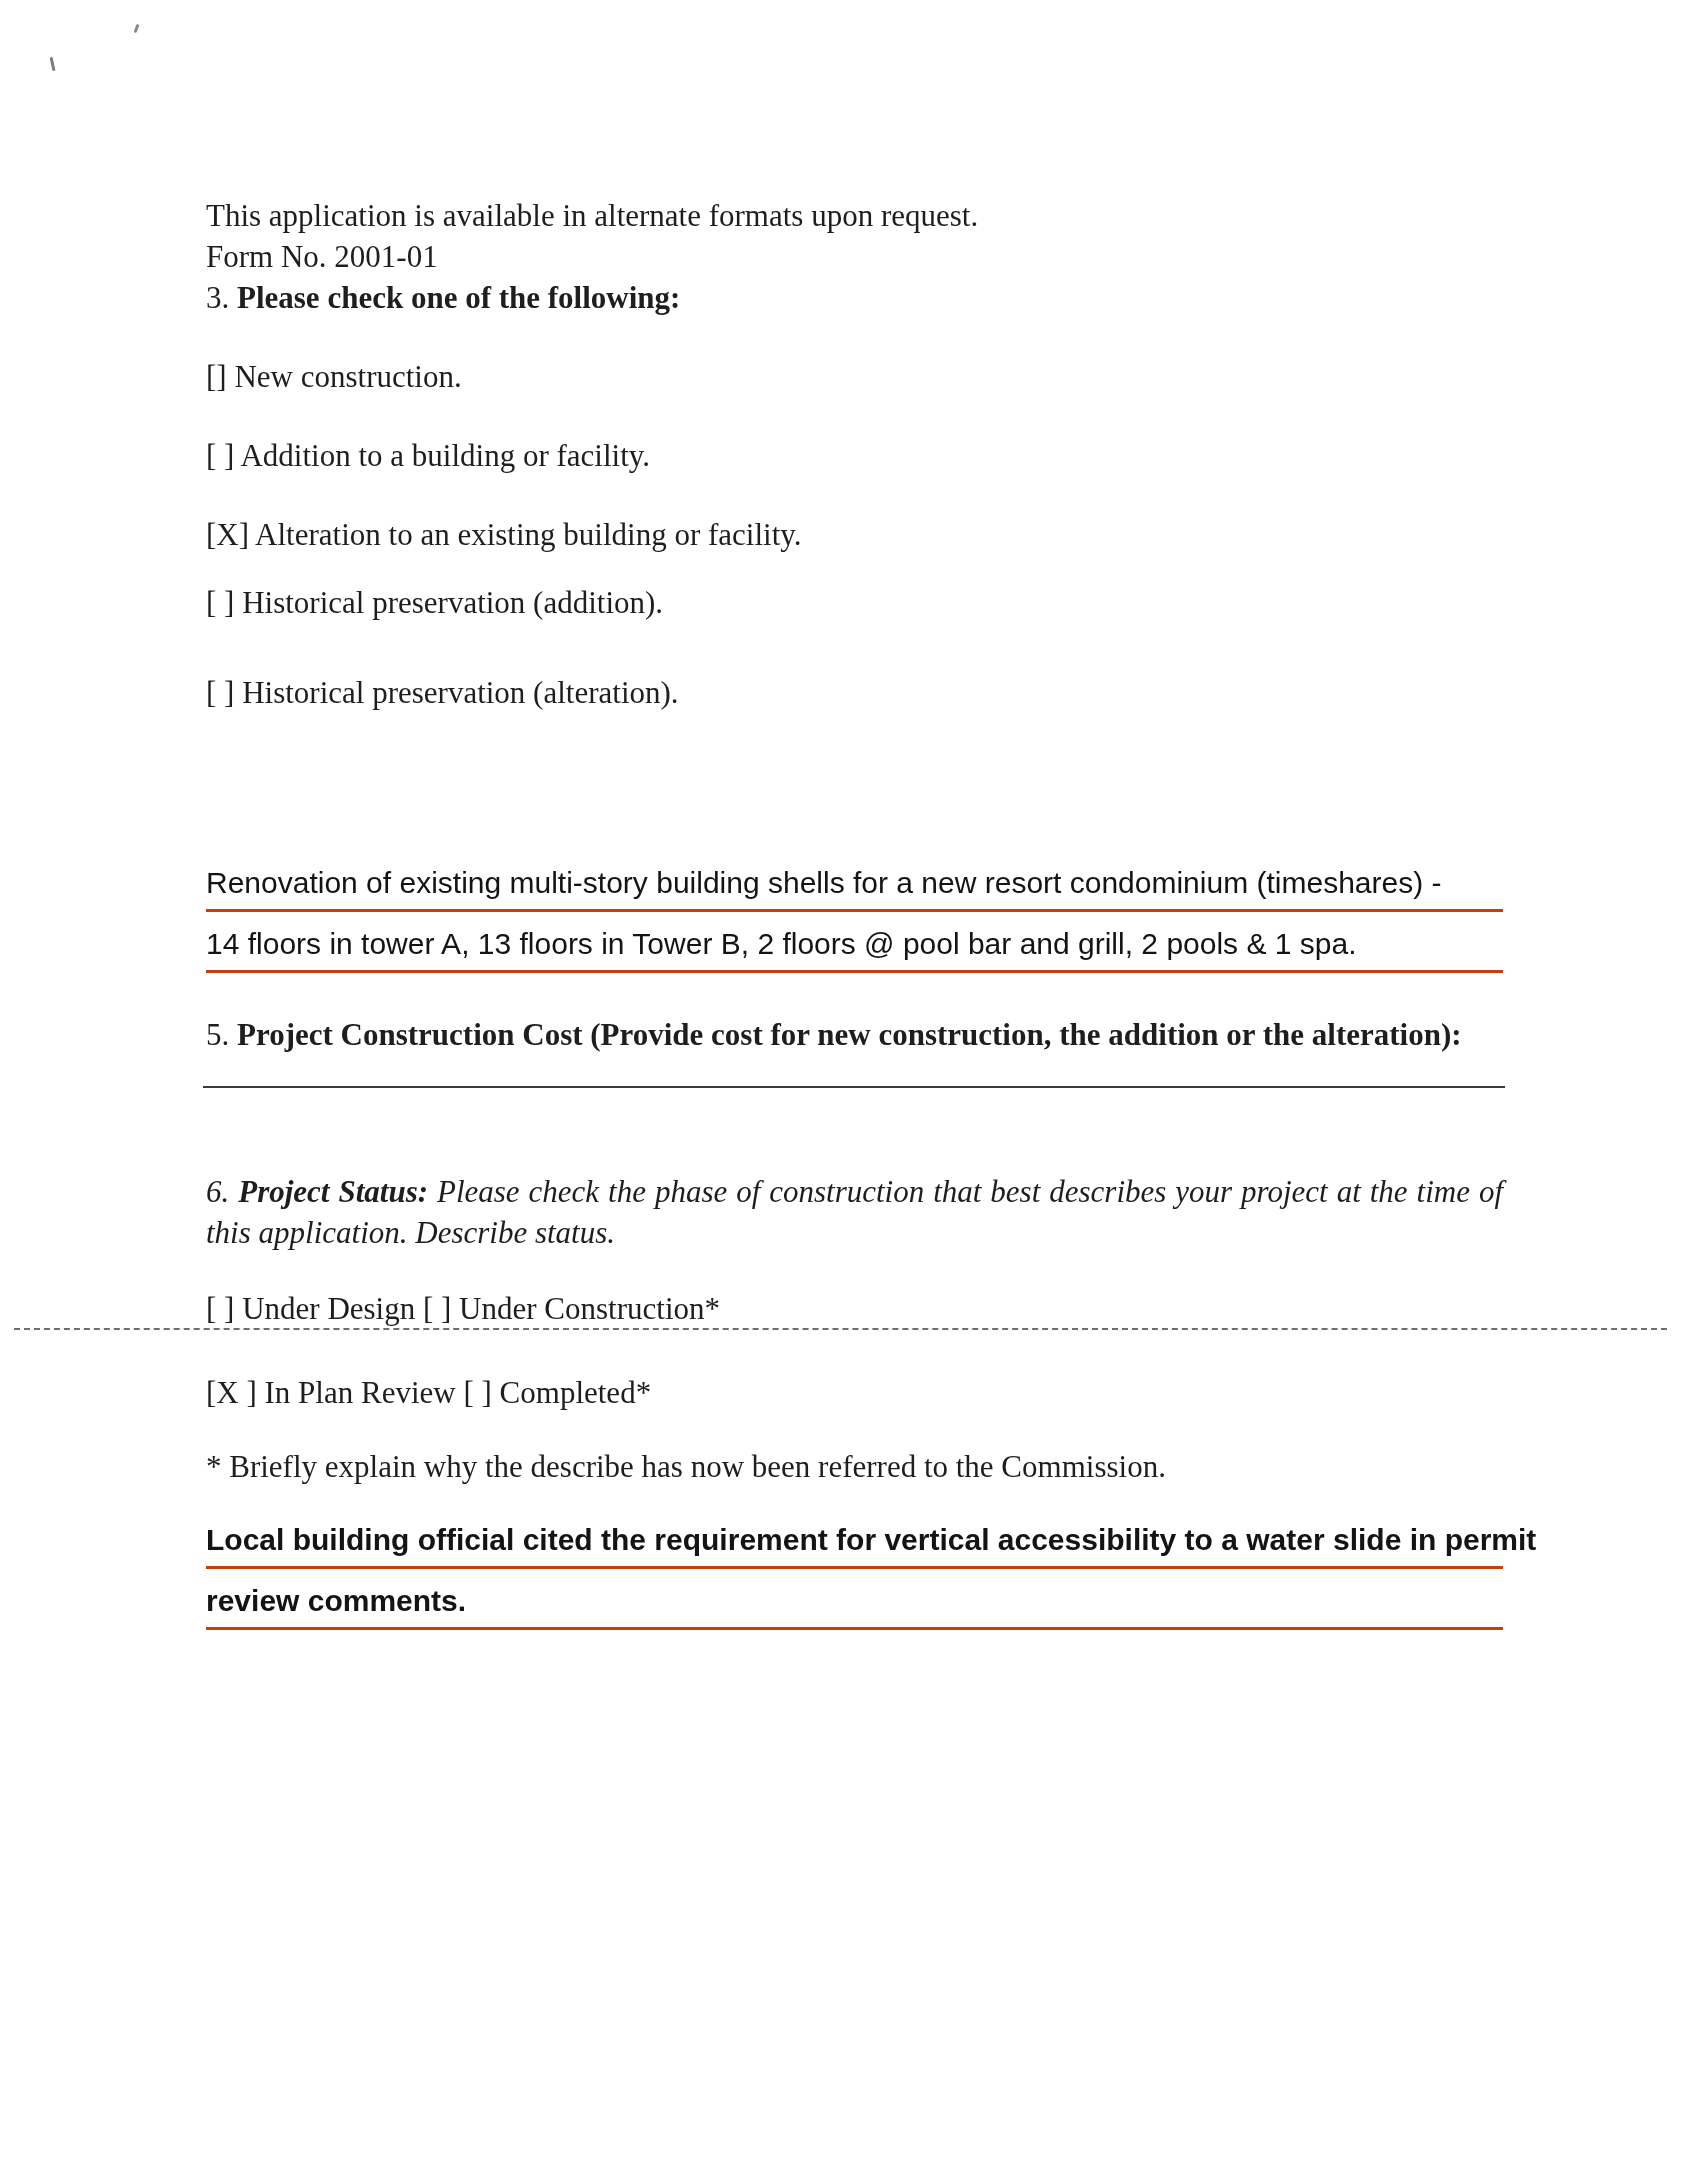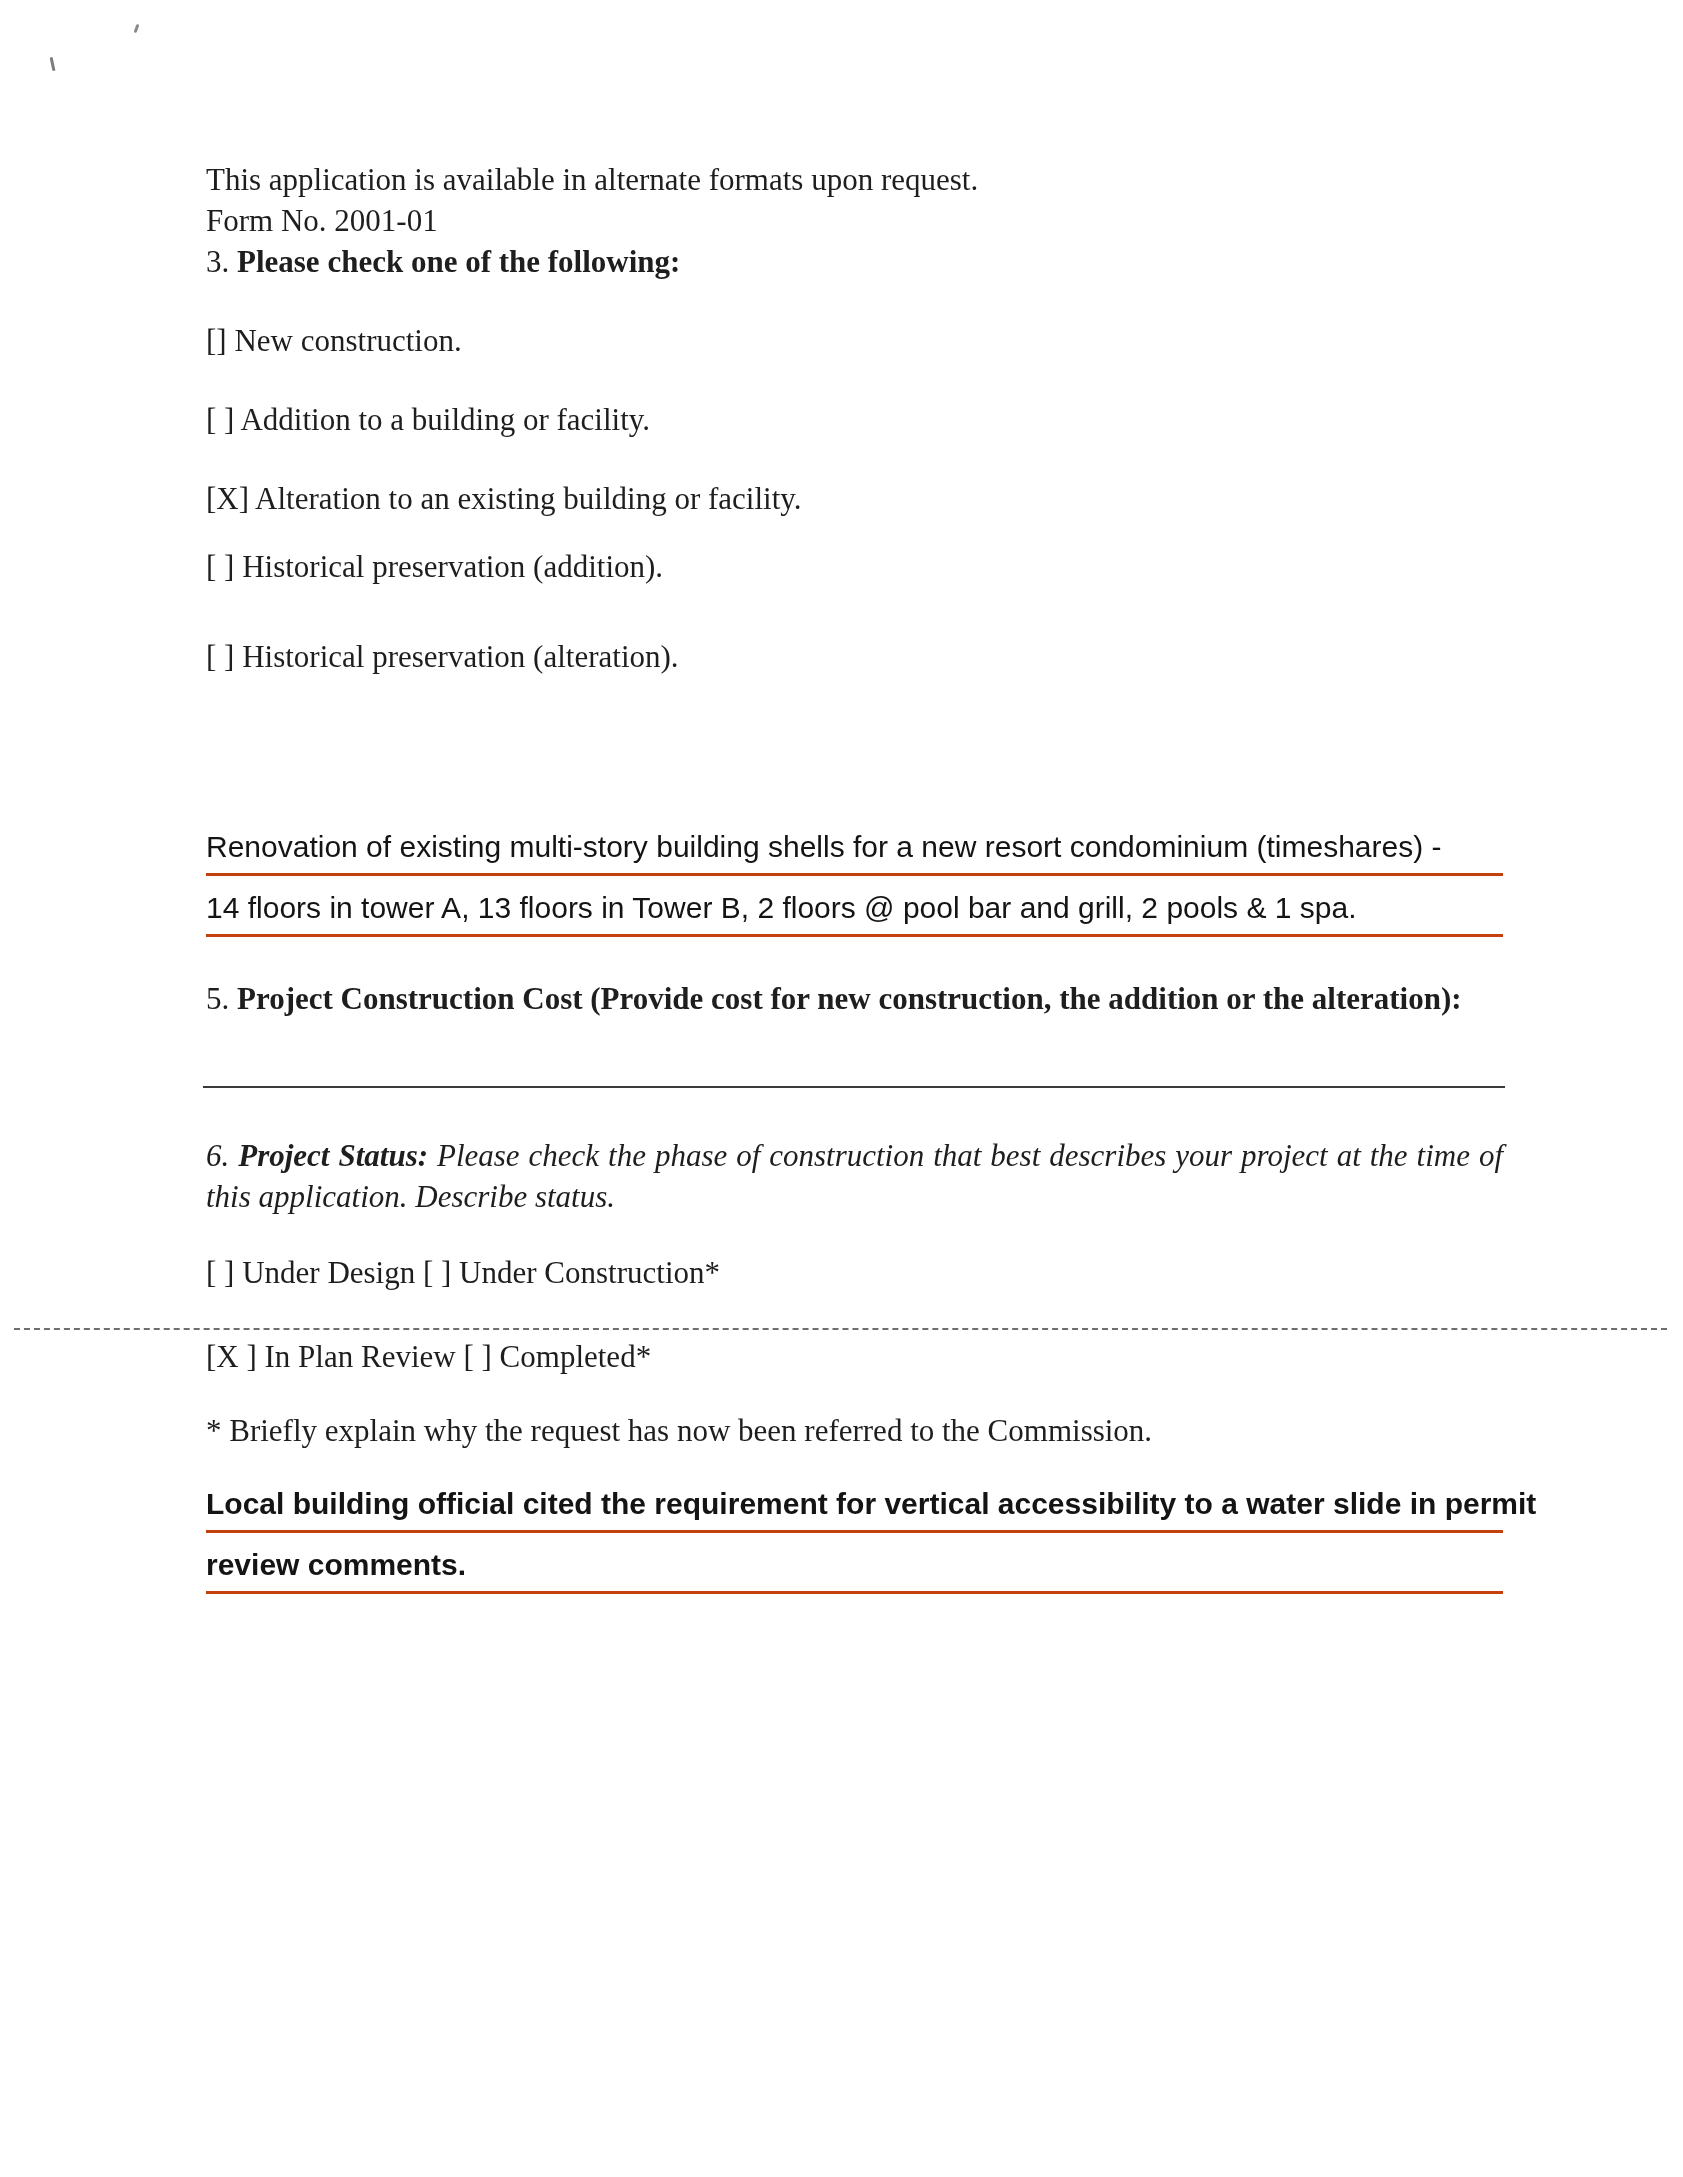--- a/index.html
+++ b/index.html
@@ -10,20 +10,21 @@
     height: 2177px;
     background: #ffffff;
     font-family: "Liberation Serif", "DejaVu Serif", serif;
     color: #1e1e1e;
     overflow: hidden;
   }
   .block {
     position: absolute;
     left: 206px;
     width: 1297px;
+    margin-top: 36px;
   }
   .serif {
     font-size: 31px;
     line-height: 40px;
     white-space: nowrap;
   }
   .para {
     font-size: 31px;
     line-height: 41px;
     text-align: justify;
@@ -137,21 +138,21 @@
 
   <div class="scan-dash" style="top:1328px;"></div>
 
   <div class="block serif" style="top:1337px;">
     <span>[X ]</span>
     <span>In Plan Review</span>
     <span>[ ]</span>
     <span>Completed*</span>
   </div>
 
-  <div class="block serif" style="top:1411px;">* Briefly explain why the request has now been referred to the Commission.</div>
+  <div class="block serif" style="top:1411px;">* Briefly explain why the describe has now been referred to the Commission.</div>
 
   <div class="block answers" style="top:1484px;font-weight:bold;">
     <div class="answer-line">Local building official cited the requirement for vertical accessibility to a water slide in permit</div>
     <div class="answer-line">review comments.</div>
   </div>
 
 </div>
 
 
 </body></html>

